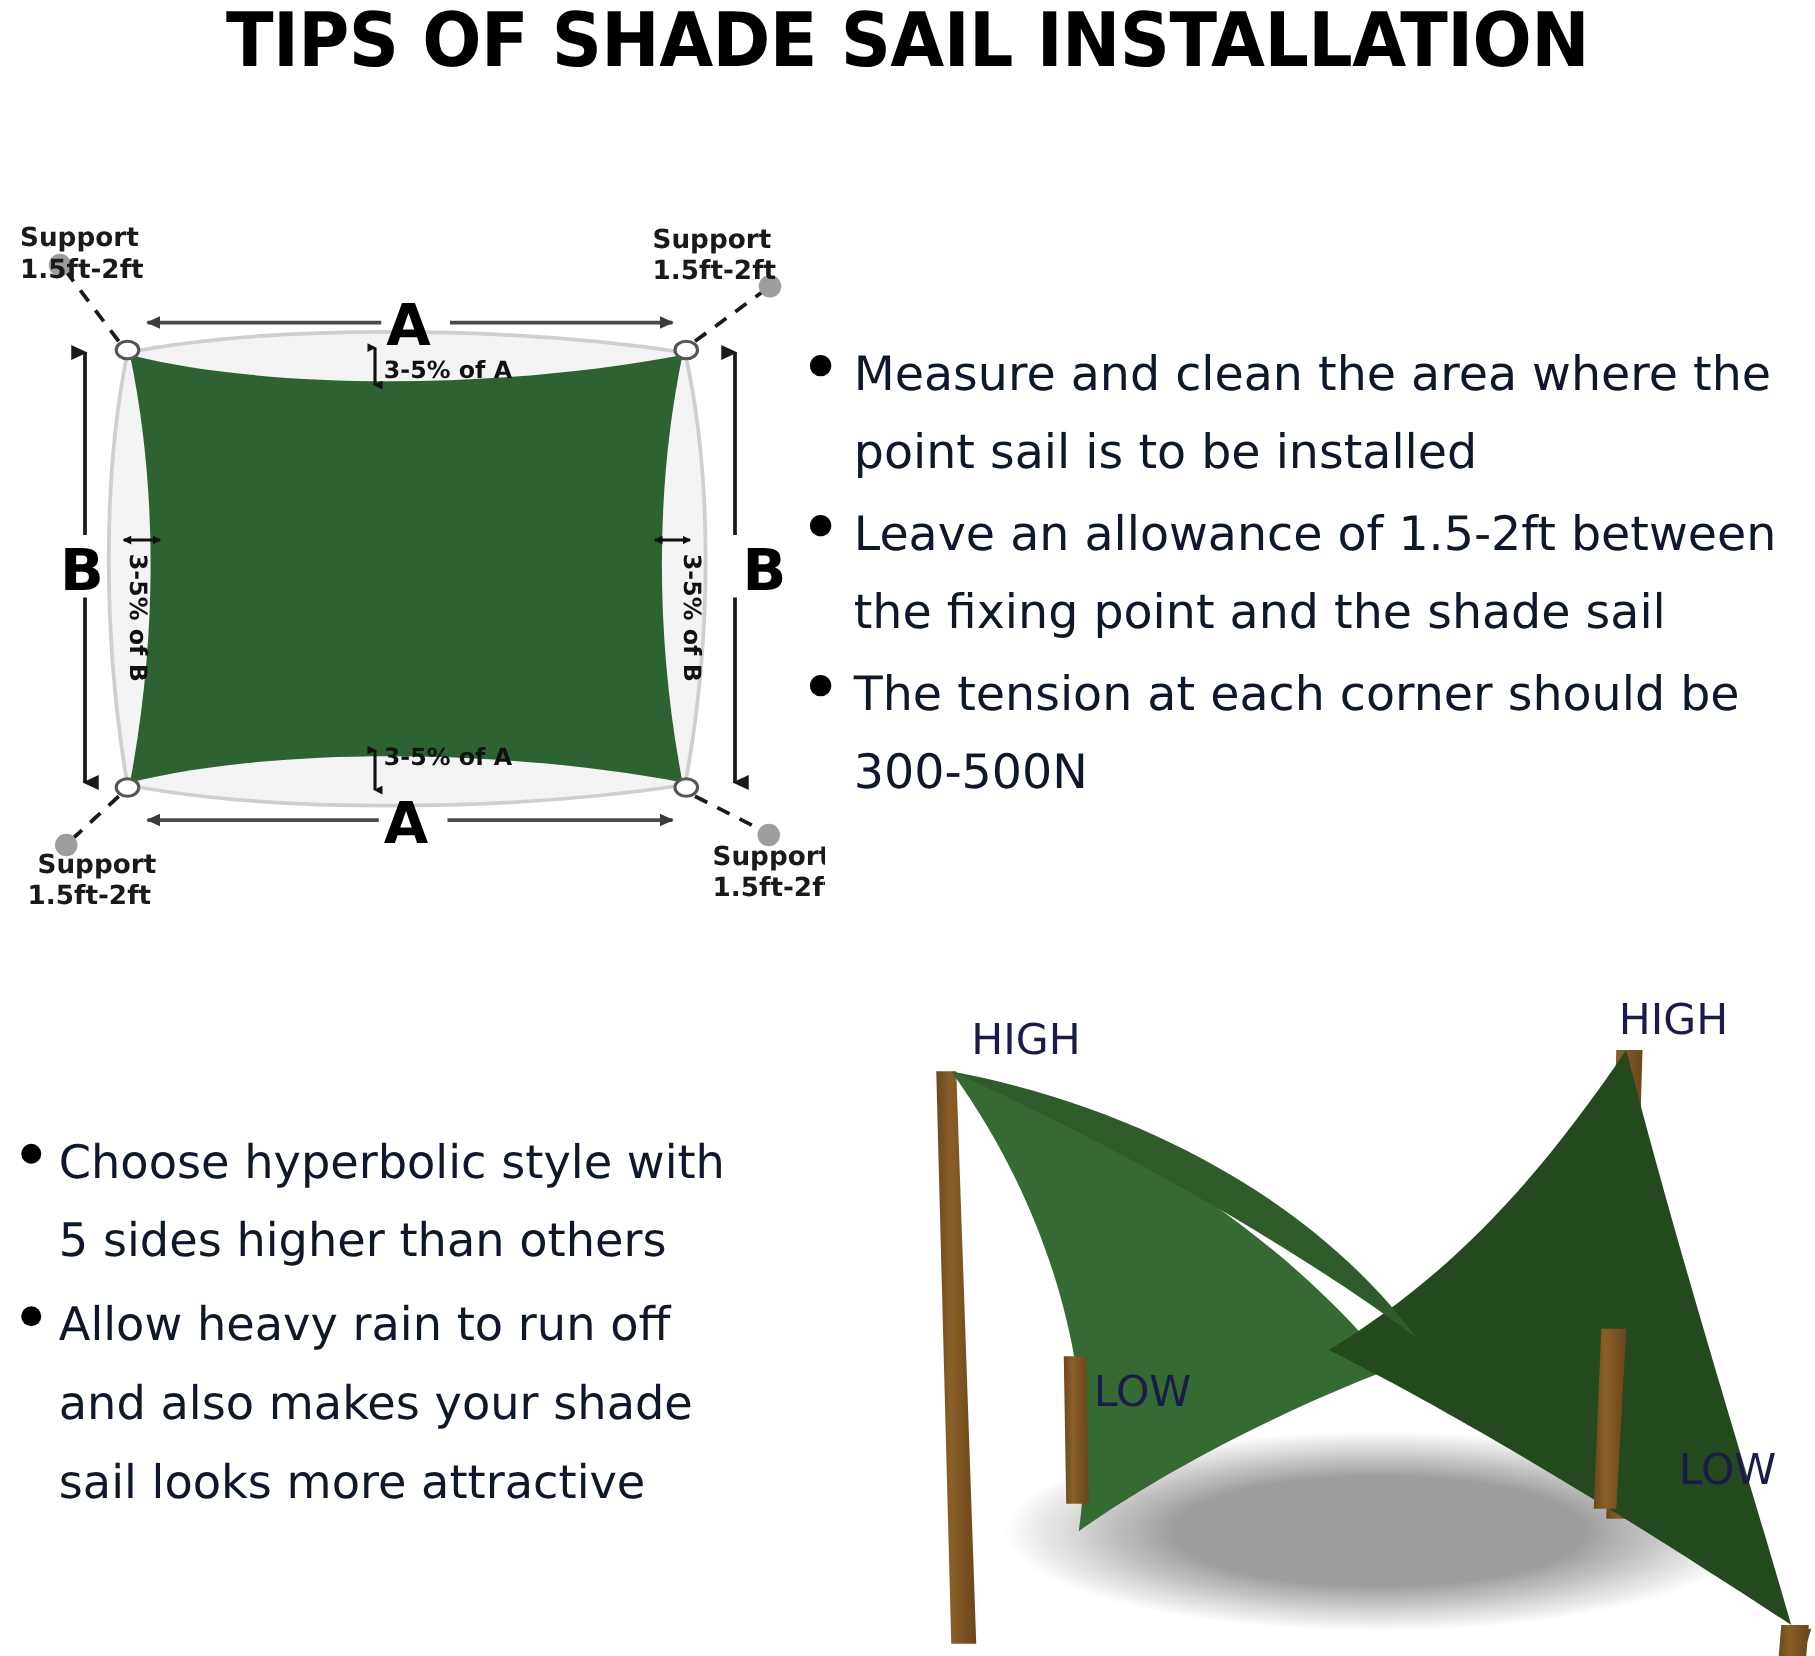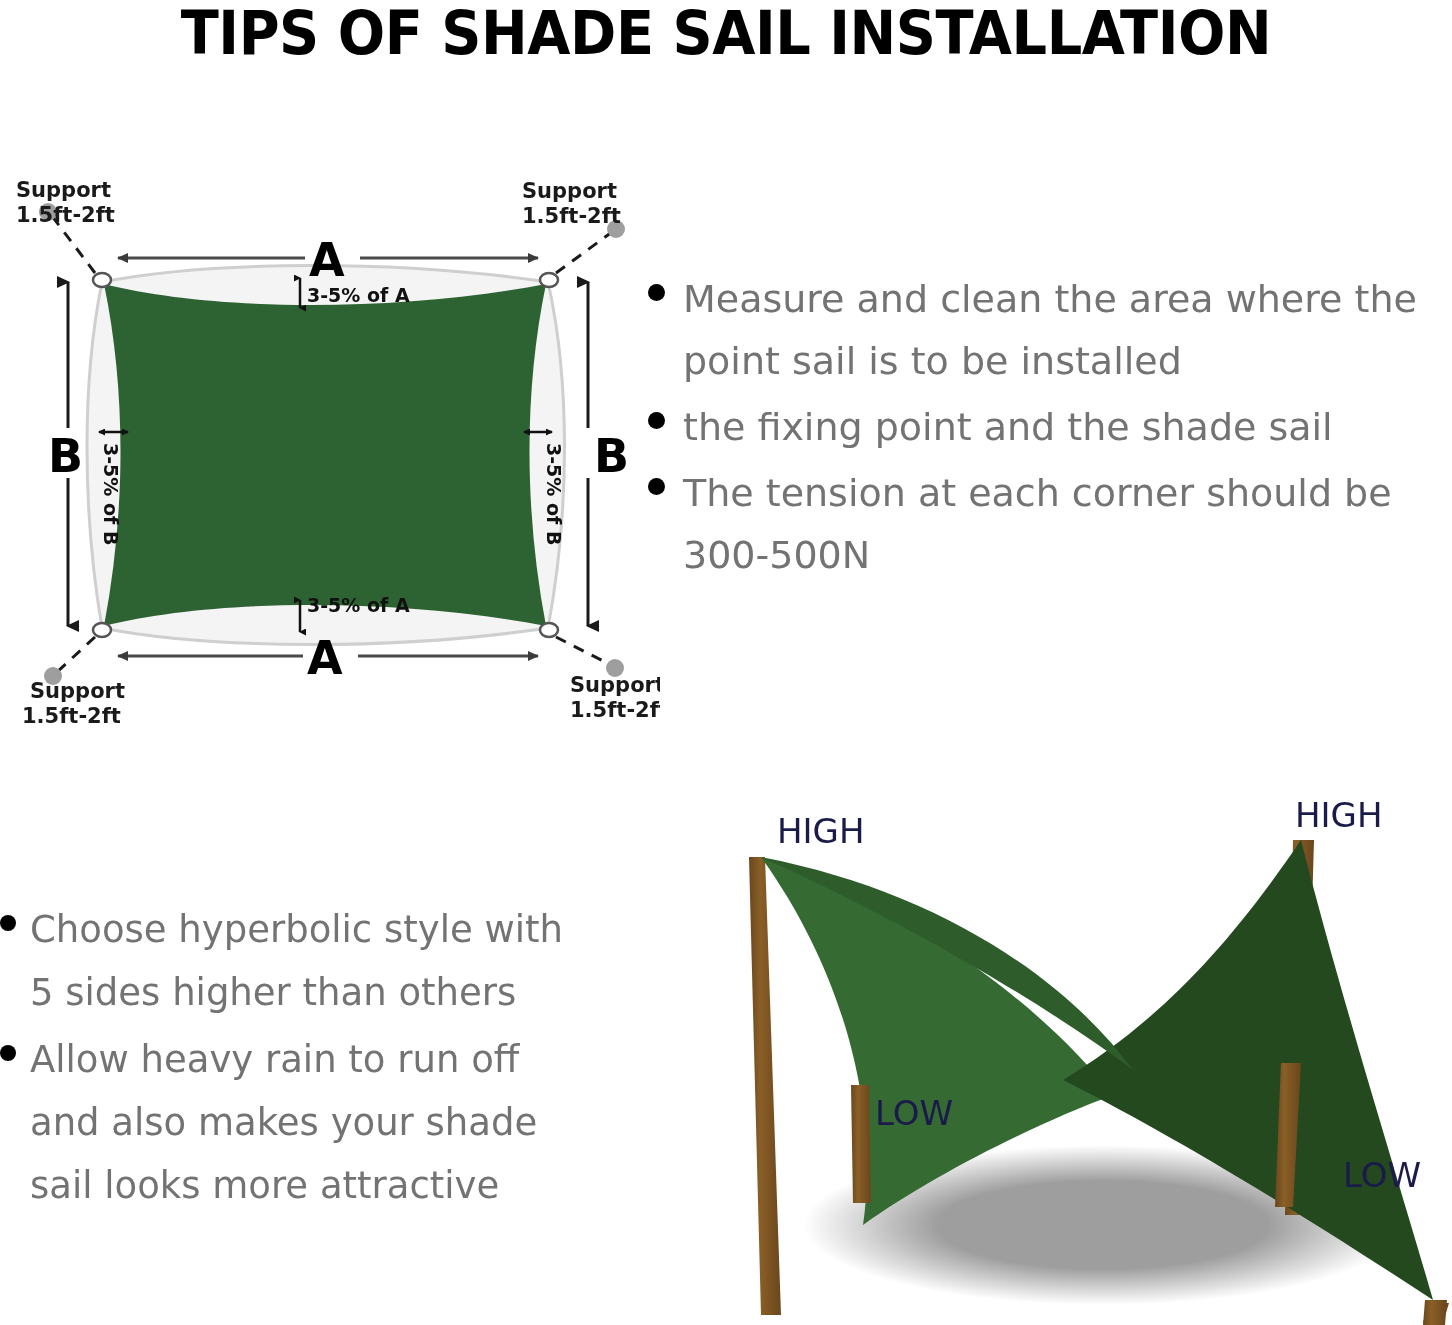--- a/index.html
+++ b/index.html
@@ -49,20 +49,21 @@
     top: 268px;
     width: 806px;
   }
 
   
   #tips-list-bottom {
     position: absolute;
     left: 0px;
     top: 898px;
     width: 630px;
+    padding-left: 17px;
   }
 
   #hyperbolic-diagram {
     position: absolute;
     left: 703px;
     top: 795px;
     width: 780px;
     height: 530px;
   }
   #hyperbolic-diagram svg { display: block; }
@@ -79,21 +80,21 @@
     height: 17px;
     border-radius: 50%;
     background: #000;
     margin-top: 16px;
     margin-right: 18px;
   }
   .tip-text {
     font-size: 38px;
     line-height: 62px;
     letter-spacing: 0px;
-    color: #737373;
+    color: #0f172a;
   }
   #tips-list-bottom .tip-text { font-size: 37px; line-height: 63px; }
   #tips-list-bottom .tip-bullet { margin-top: 17px; margin-right: 14px; width: 16px; height: 16px; }
 
   
   .lbl-support {
     font-family: "DejaVu Sans", "Liberation Sans", sans-serif;
     font-size: 21px;
     font-weight: bold;
     fill: #1a1a1a;
@@ -225,20 +226,21 @@
     <div class="tip-bullet"></div>
     <div class="tip-text">
       <div>Measure and clean the area where the</div>
       <div>point sail is to be installed</div>
     </div>
   </div>
 
   <div class="tip-item">
     <div class="tip-bullet"></div>
     <div class="tip-text">
+      <div>Leave an allowance of 1.5-2ft between</div>
       <div>the fixing point and the shade sail</div>
     </div>
   </div>
 
   <div class="tip-item">
     <div class="tip-bullet"></div>
     <div class="tip-text">
       <div>The tension at each corner should be</div>
       <div>300-500N</div>
     </div>

